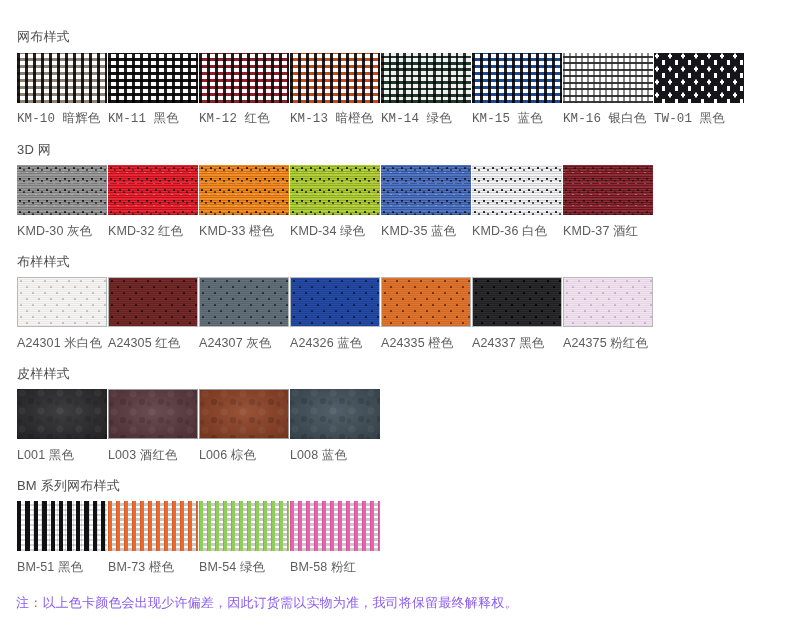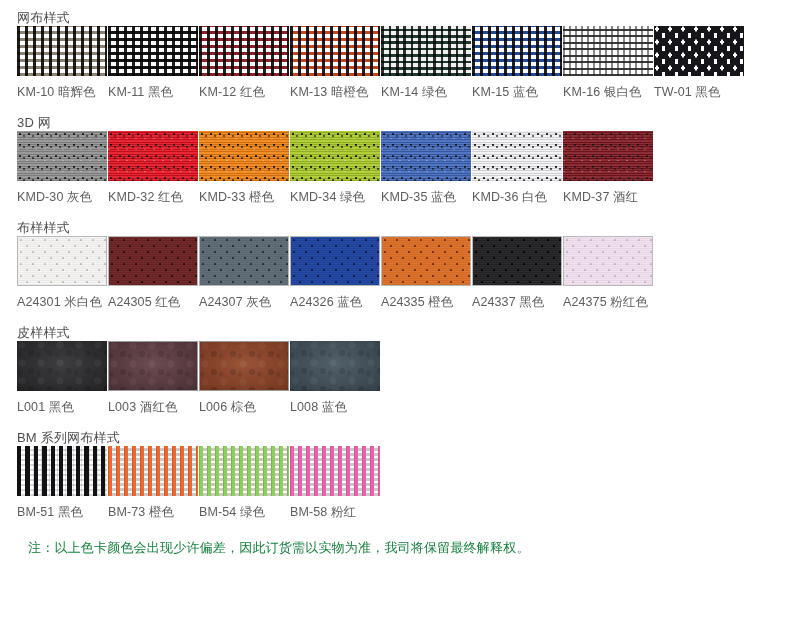--- a/index.html
+++ b/index.html
@@ -20,21 +20,21 @@
   .section-title {
     font-size: 13px;
     color: #4e4e50;
     margin: 0 0 0 17px;
     line-height: 16px;
     letter-spacing: 0.2px;
   }
   .swatch-row {
     display: flex;
     margin-left: 17px;
-    margin-top: 0;
+    margin-top: 7px;
   }
   .swatch-cell {
     width: 91px;
     flex: 0 0 91px;
     display: flex;
     flex-direction: column;
     align-items: flex-start;
   }
   .swatch {
     width: 90px;
@@ -52,22 +52,22 @@
     font-size: 12.5px;
     color: #5d5d5f;
     line-height: 14px;
     margin-top: 9px;
     white-space: nowrap;
     letter-spacing: 0.1px;
   }
   .sec-gap { height: 16px; }
   .footer-note {
     font-size: 13px;
-    color: #15803d;
-    margin-left: 28px;
+    color: #8b5cf6;
+    margin-left: 16px;
     line-height: 18px;
     letter-spacing: 0.2px;
   }
 
   
   .mesh {
     background-color: #f2f2f0;
   }
   .mesh .pat {
     background-image:
@@ -177,21 +177,21 @@
       repeating-linear-gradient(0deg,
         #d8d8d8 0px, #d8d8d8 2.4px,
         #ffffff 2.4px, #ffffff 5px);
   }
 </style>
 </head>
 <body>
 
 <div class="page">
 
-  <div class="section" style="padding-top:10px;">
+  <div class="section" style="padding-top:30px;font-family:Liberation Mono, monospace;">
     <div class="section-title">网布样式</div>
     <div class="swatch-row">
 
       <div class="swatch-cell">
         <div class="swatch mesh" style="--warp:#8c8173;">
             <div class="pat"></div>
           </div>
         <div class="swatch-label">KM-10 暗辉色</div>
       </div>
 

